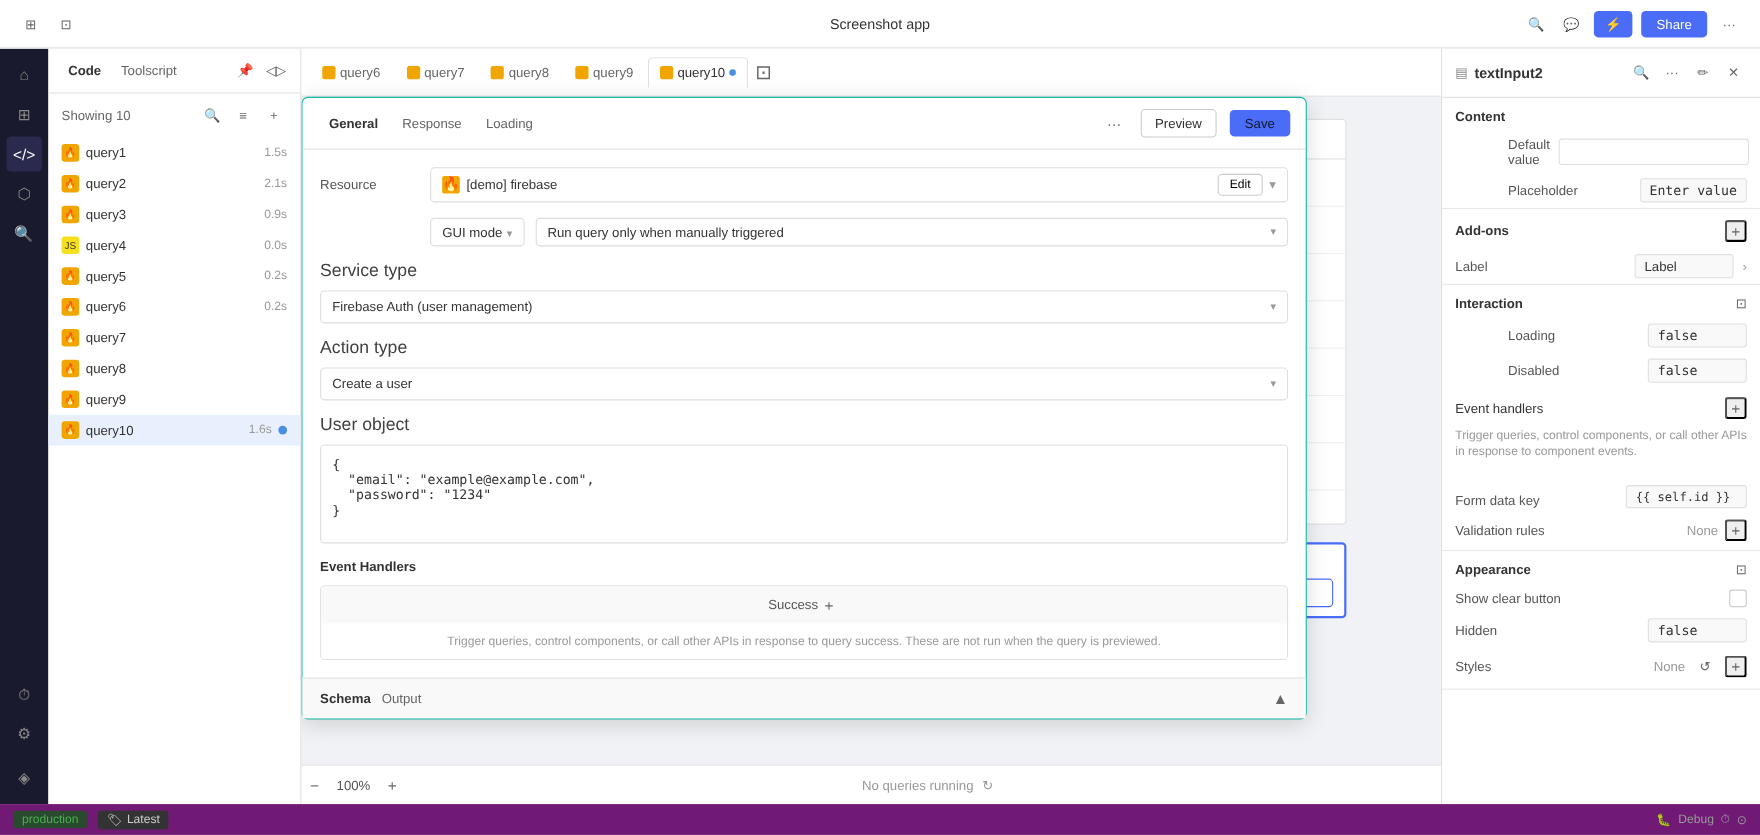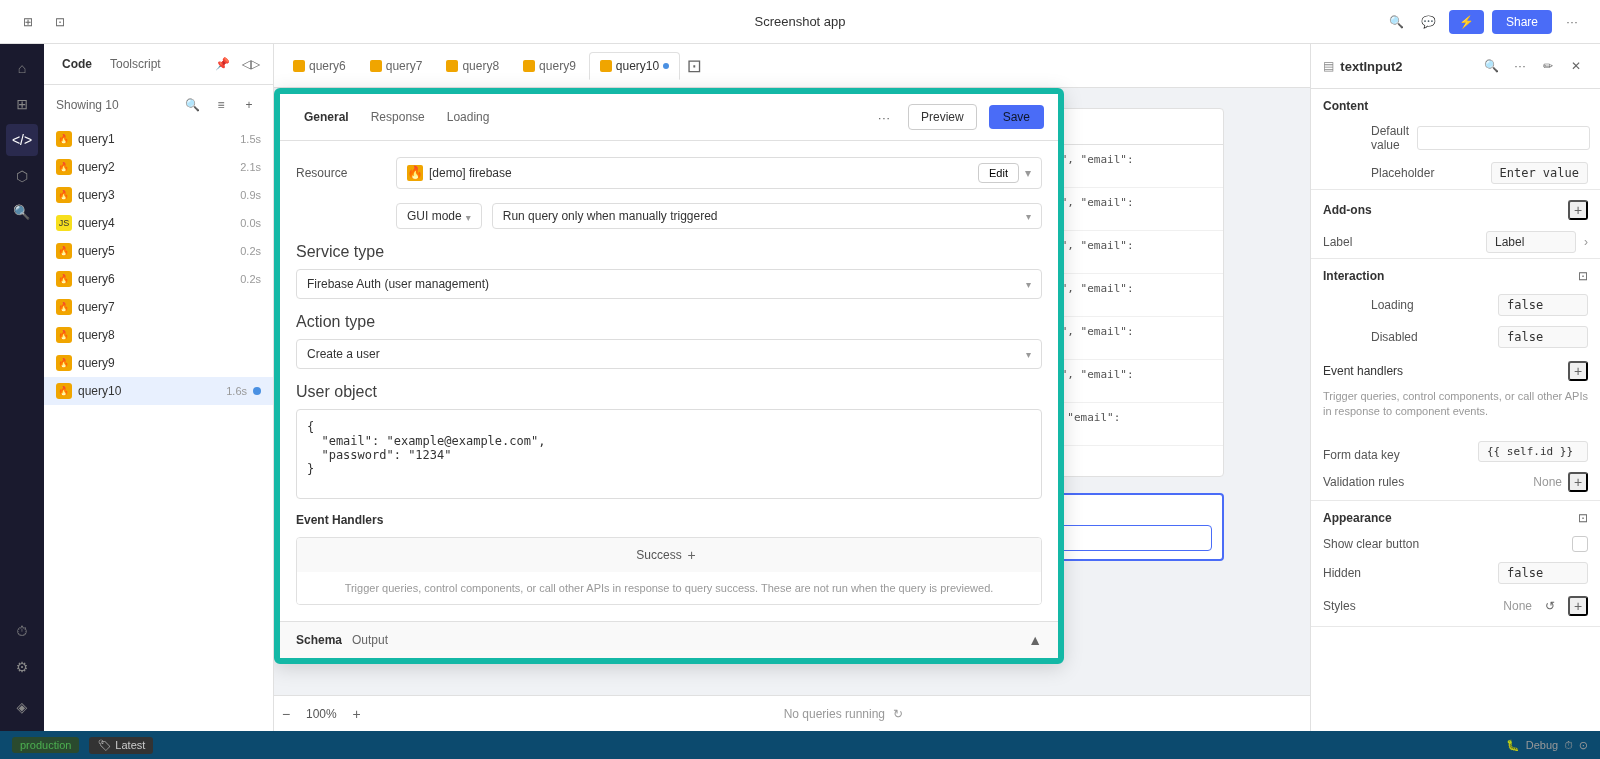--- a/index.html
+++ b/index.html
@@ -32,21 +32,21 @@
     .query-dot { width: 8px; height: 8px; border-radius: 50%; background: #4a90e2; flex-shrink: 0; }
     
     
     .query-tabs-bar { background: #fff; border-bottom: 1px solid #e0e0e0; display: flex; align-items: center; padding: 0 8px; height: 44px; gap: 2px; }
     .query-tab { display: flex; align-items: center; gap: 4px; padding: 6px 10px; font-size: 12px; cursor: pointer; border-radius: 4px 4px 0 0; color: #666; border: 1px solid transparent; }
     .query-tab.active { background: #fff; border-color: #e0e0e0; border-bottom-color: #fff; color: #333; font-weight: 500; }
     .query-tab-icon { width: 12px; height: 12px; background: #f0a500; border-radius: 2px; display: inline-block; }
     .query-tab-dot { width: 6px; height: 6px; border-radius: 50%; background: #4a90e2; display: inline-block; }
     
     
-    .query-editor-overlay { position: absolute; top: 44px; left: 0; width: 790px; background: #fff; border: 6px solid #14b8a6; border-radius: 6px; box-shadow: 0 4px 20px rgba(0,0,0,0.15); z-index: 10; display: flex; flex-direction: column; max-height: 680px; }
+    .query-editor-overlay { position: absolute; top: 44px; left: 0; width: 914px; background: #fff; border: 1px solid #14b8a6; border-radius: 6px; box-shadow: 0 4px 20px rgba(0,0,0,0.15); z-index: 10; display: flex; flex-direction: column; max-height: 680px; }
     
     .query-editor-header { display: flex; align-items: center; padding: 10px 14px; border-bottom: 1px solid #e0e0e0; gap: 12px; }
     .editor-tabs { display: flex; gap: 2px; }
     .editor-tab { padding: 5px 10px; font-size: 12px; cursor: pointer; border-radius: 4px; color: #666; }
     .editor-tab.active { color: #333; font-weight: 600; }
     .editor-more-btn { width: 24px; height: 24px; display: flex; align-items: center; justify-content: center; cursor: pointer; color: #666; margin-left: auto; border-radius: 3px; }
     .preview-btn { padding: 5px 12px; border: 1px solid #ccc; background: #fff; border-radius: 4px; font-size: 12px; cursor: pointer; color: #333; }
     .save-btn { padding: 5px 14px; background: #4a6cf7; color: #0f172a; border: none; border-radius: 4px; font-size: 12px; cursor: pointer; font-weight: 500; }
     
     .query-editor-body { overflow-y: auto; padding: 16px; flex: 1; }
@@ -169,21 +169,21 @@
     .rp-styles-none { font-size: 12px; color: #999; }
     
     
     .top-bar { height: 44px; background: #fff; border-bottom: 1px solid #e0e0e0; display: flex; align-items: center; padding: 0 16px; flex-shrink: 0; position: relative; }
     .top-bar-center { position: absolute; left: 50%; transform: translateX(-50%); }
     .top-bar-right { margin-left: auto; display: flex; align-items: center; gap: 8px; }
     .share-btn { background: #4a6cf7; color: white; border: none; border-radius: 4px; padding: 5px 14px; font-size: 12px; cursor: pointer; font-weight: 500; }
     .connect-btn { background: #4a6cf7; color: white; border: none; border-radius: 4px; padding: 5px 10px; font-size: 12px; cursor: pointer; display: flex; align-items: center; gap: 4px; }
     
     
-    .status-bar { height: 28px; background: #0c4a6e; display: flex; align-items: center; padding: 0 12px; gap: 10px; color: #ccc; font-size: 11px; flex-shrink: 0; justify-content: space-between; }
+    .status-bar { height: 28px; background: #701a75; display: flex; align-items: center; padding: 0 12px; gap: 10px; color: #ccc; font-size: 11px; flex-shrink: 0; justify-content: space-between; }
     .env-badge { background: #2a4a2e; color: #4caf50; padding: 2px 8px; border-radius: 3px; font-size: 11px; }
     .tag-badge { background: #333; color: #ccc; padding: 2px 8px; border-radius: 3px; font-size: 11px; display: flex; align-items: center; gap: 4px; }
   </style>
 </head>
 <body>
 
 <div style="display:flex; flex-direction:column; width:1600px; height:759px; overflow:hidden;">
   <div class="top-bar">
     <div style="display:flex; align-items:center; gap:8px;">
       <div class="icon-btn">⊞</div>

